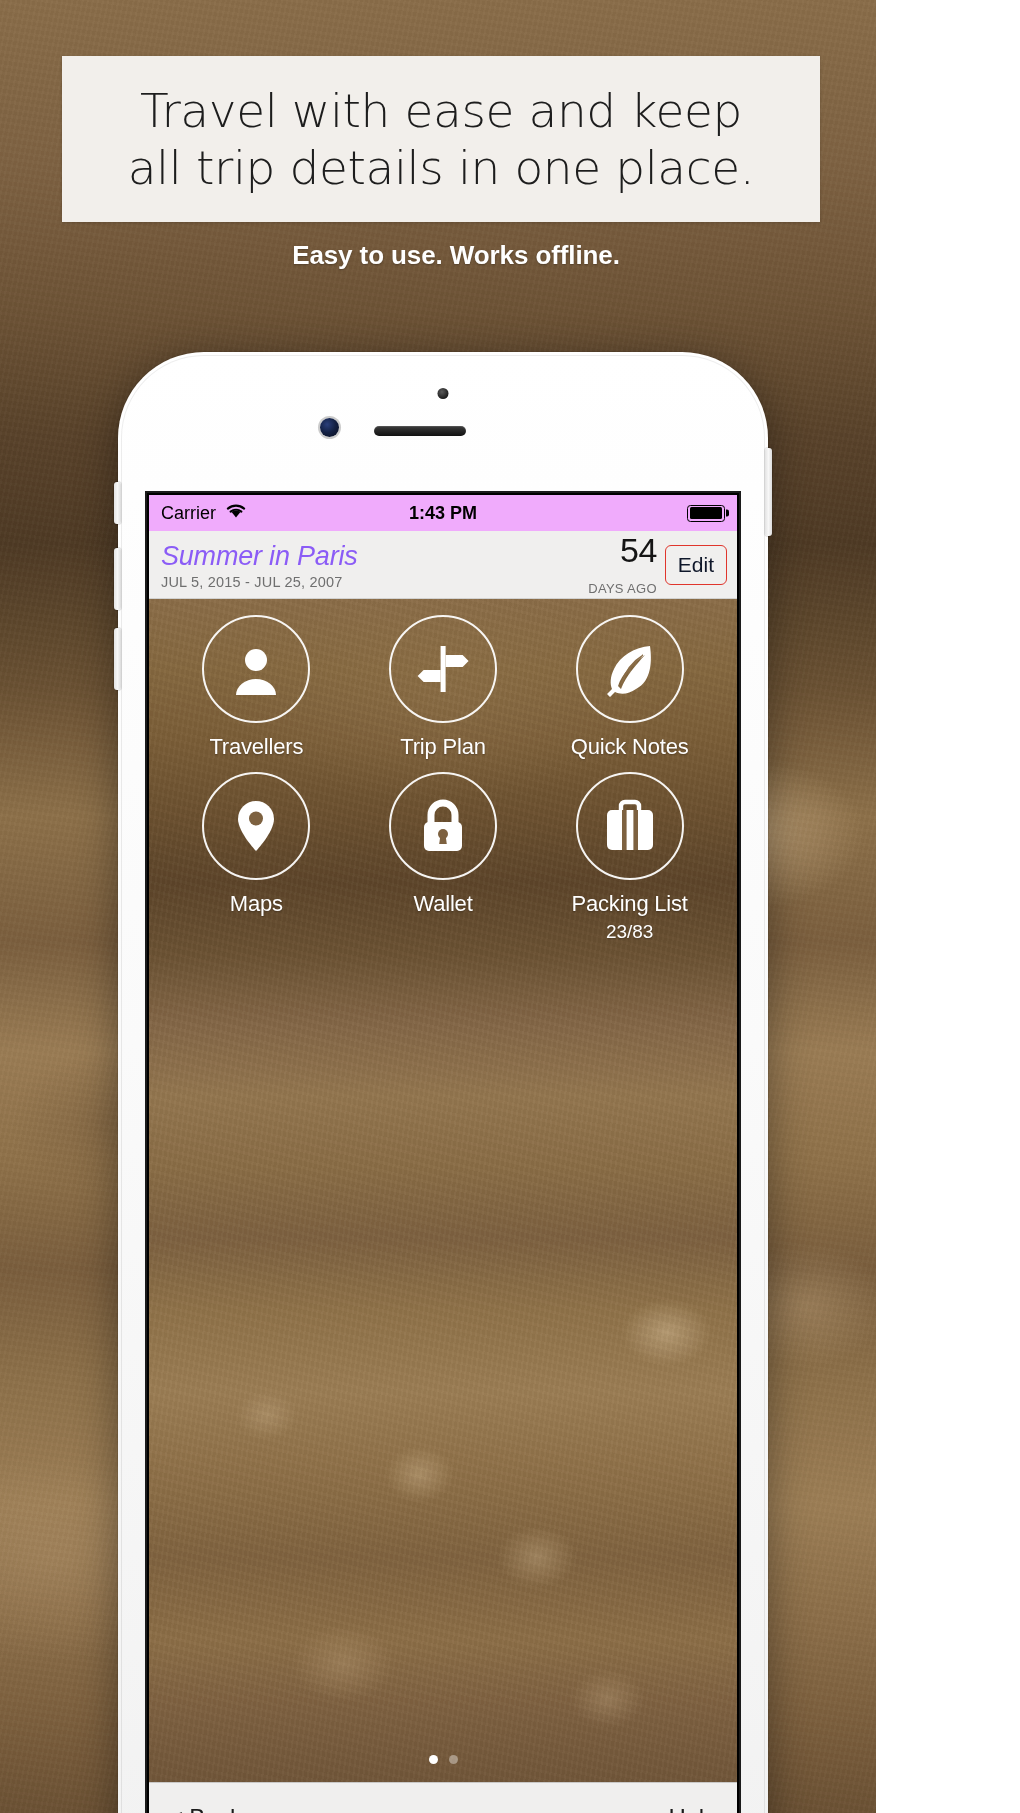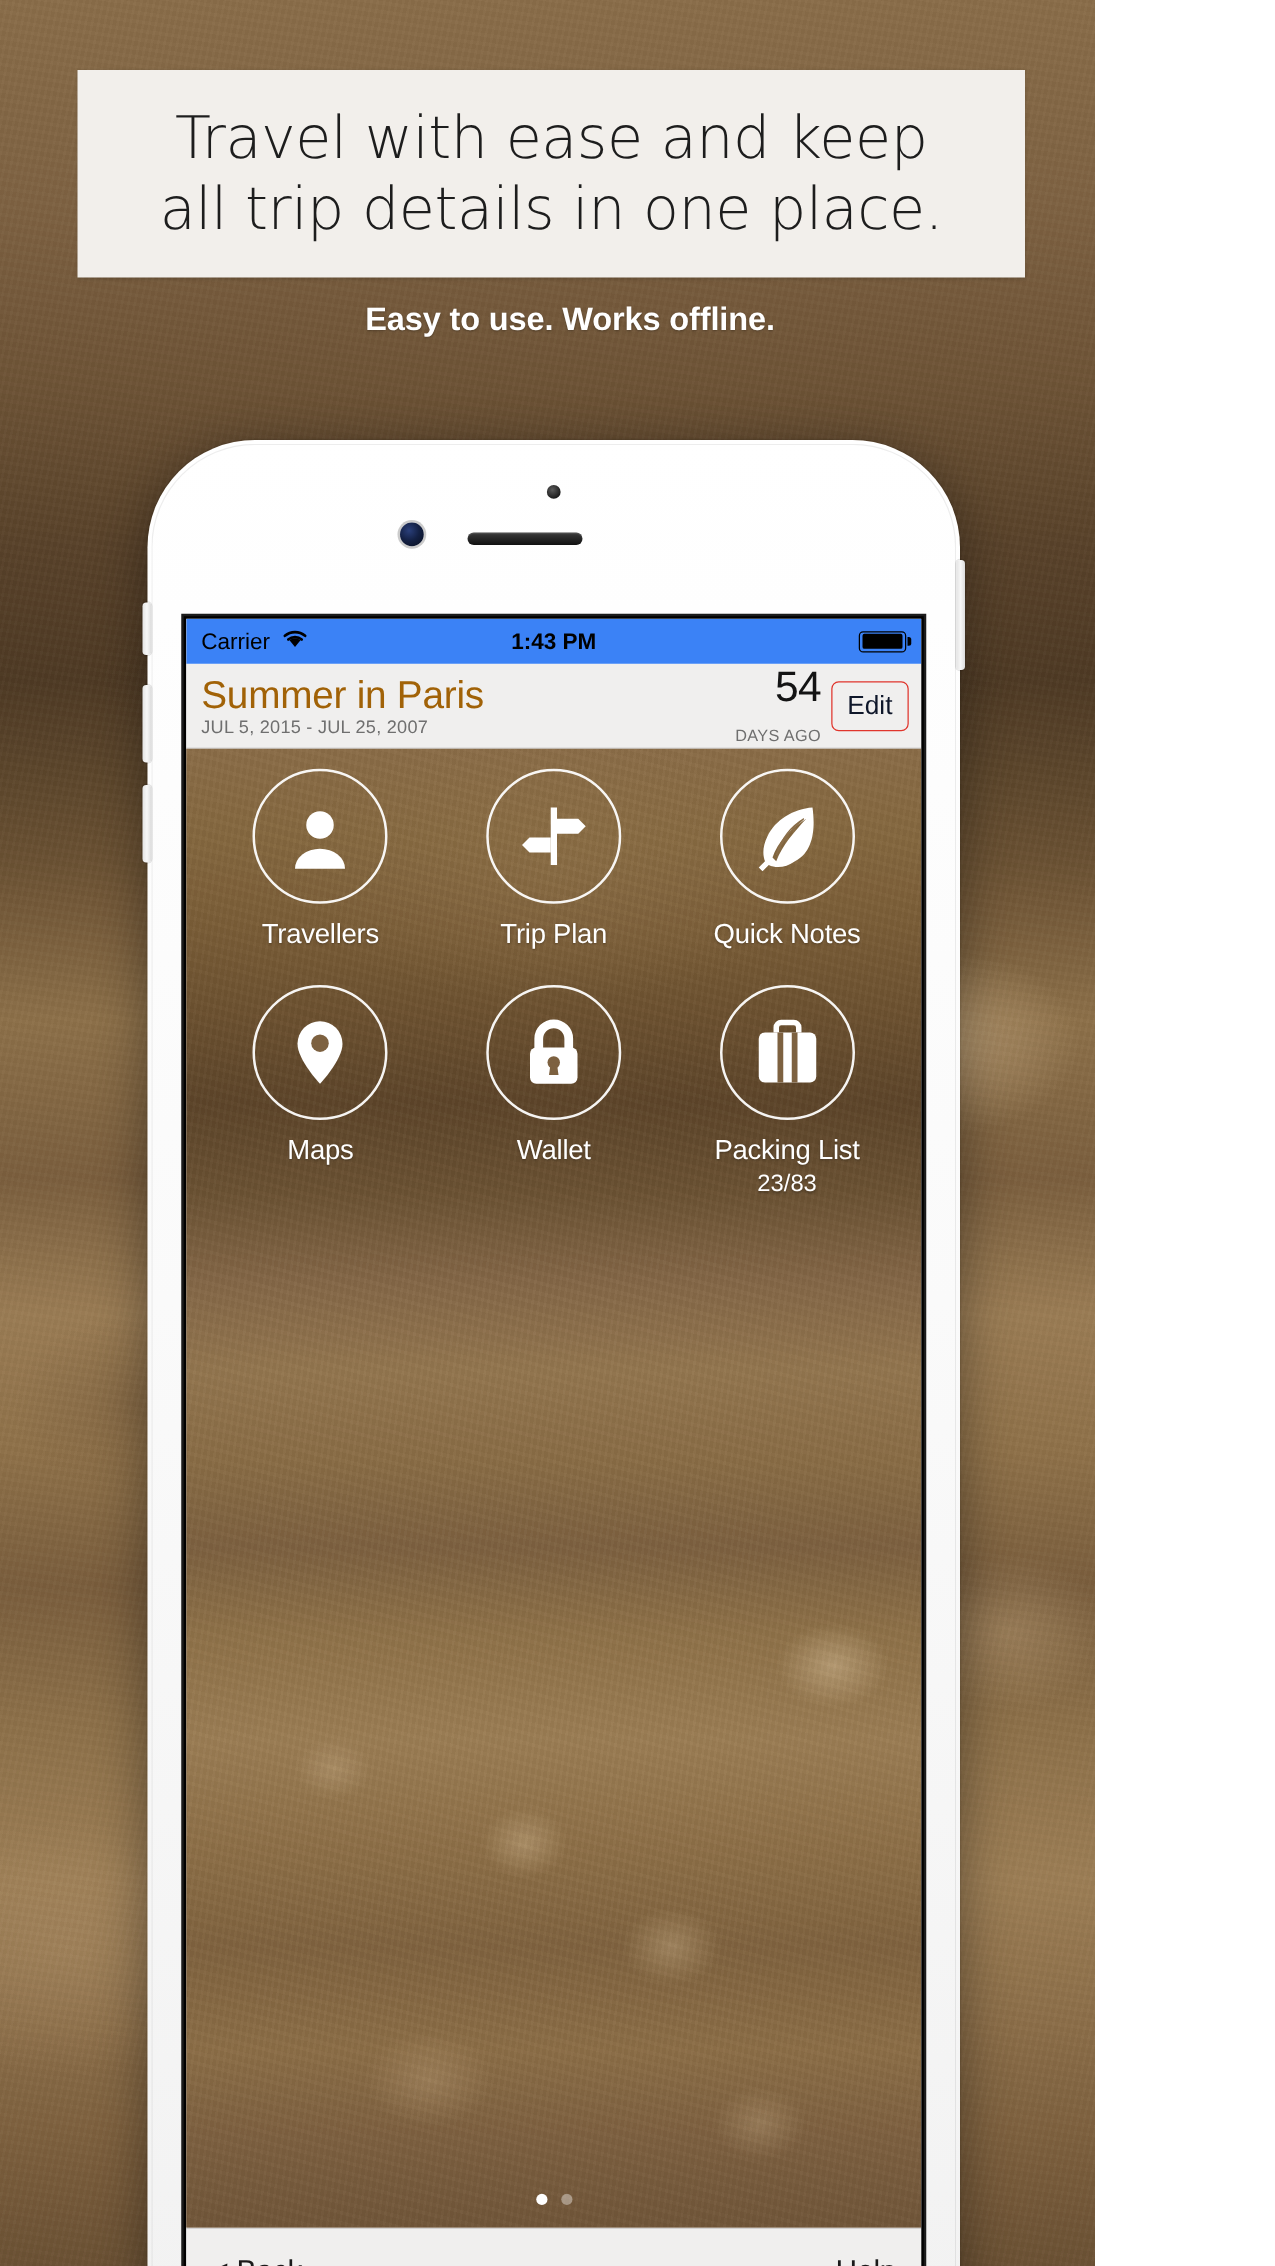--- a/index.html
+++ b/index.html
@@ -147,21 +147,21 @@
   .screen-content {
     position: absolute; inset: 2px 2px 0 2px;
     background: #fff;
     display: flex; flex-direction: column;
     overflow: hidden;
   }
 
   
   .status-bar {
     height: 36px;
-    background: #3b82f6;
+    background: #f0abfc;
     display: flex; align-items: center;
     padding: 0 12px;
     font-size: 18px;
     color: #000;
     flex: 0 0 auto;
     position: relative;
   }
   .status-left { display: flex; align-items: center; gap: 9px; }
   .carrier-label { font-size: 18px; color: #000; }
   .wifi-icon { display: block; }
@@ -188,25 +188,26 @@
   .nav-bar {
     background: #f0efee;
     height: 68px;
     display: flex; align-items: center;
     padding: 0 10px 0 12px;
     flex: 0 0 auto;
     border-bottom: 1px solid rgba(0,0,0,.12);
   }
   .trip-meta { display: flex; flex-direction: column; justify-content: center; }
   .trip-title {
-    font-size: 31px;
-    color: #a16207;
+    font-size: 27px;
+    color: #8b5cf6;
     font-weight: 400;
     line-height: 32px;
     letter-spacing: -0.2px;
+    font-style: italic;
   }
   .trip-dates {
     font-size: 14.5px;
     color: #6f6f6f;
     letter-spacing: .2px;
     margin-top: 2px;
   }
   .nav-right { margin-left: auto; display: flex; align-items: center; gap: 8px; }
   .days-block { display: flex; flex-direction: column; align-items: flex-end; }
   .days-count {
@@ -271,21 +272,21 @@
       repeating-linear-gradient(98deg, rgba(255,255,255,.035) 0 2px, rgba(0,0,0,.030) 2px 5px),
       repeating-linear-gradient(14deg, rgba(255,255,255,.020) 0 3px, rgba(0,0,0,.022) 3px 8px);
     opacity: .6;
   }
 
   .grid {
     position: absolute;
     left: 0; right: 0; top: 16px;
     display: grid;
     grid-template-columns: repeat(3, 1fr);
-    row-gap: 28px;
+    row-gap: 12px;
     padding: 0 14px;
   }
   .tile {
     display: flex; flex-direction: column; align-items: center;
     cursor: pointer;
   }
   .tile-circle {
     width: 108px; height: 108px;
     border-radius: 50%;
     border: 2.2px solid rgba(255,255,255,.94);

